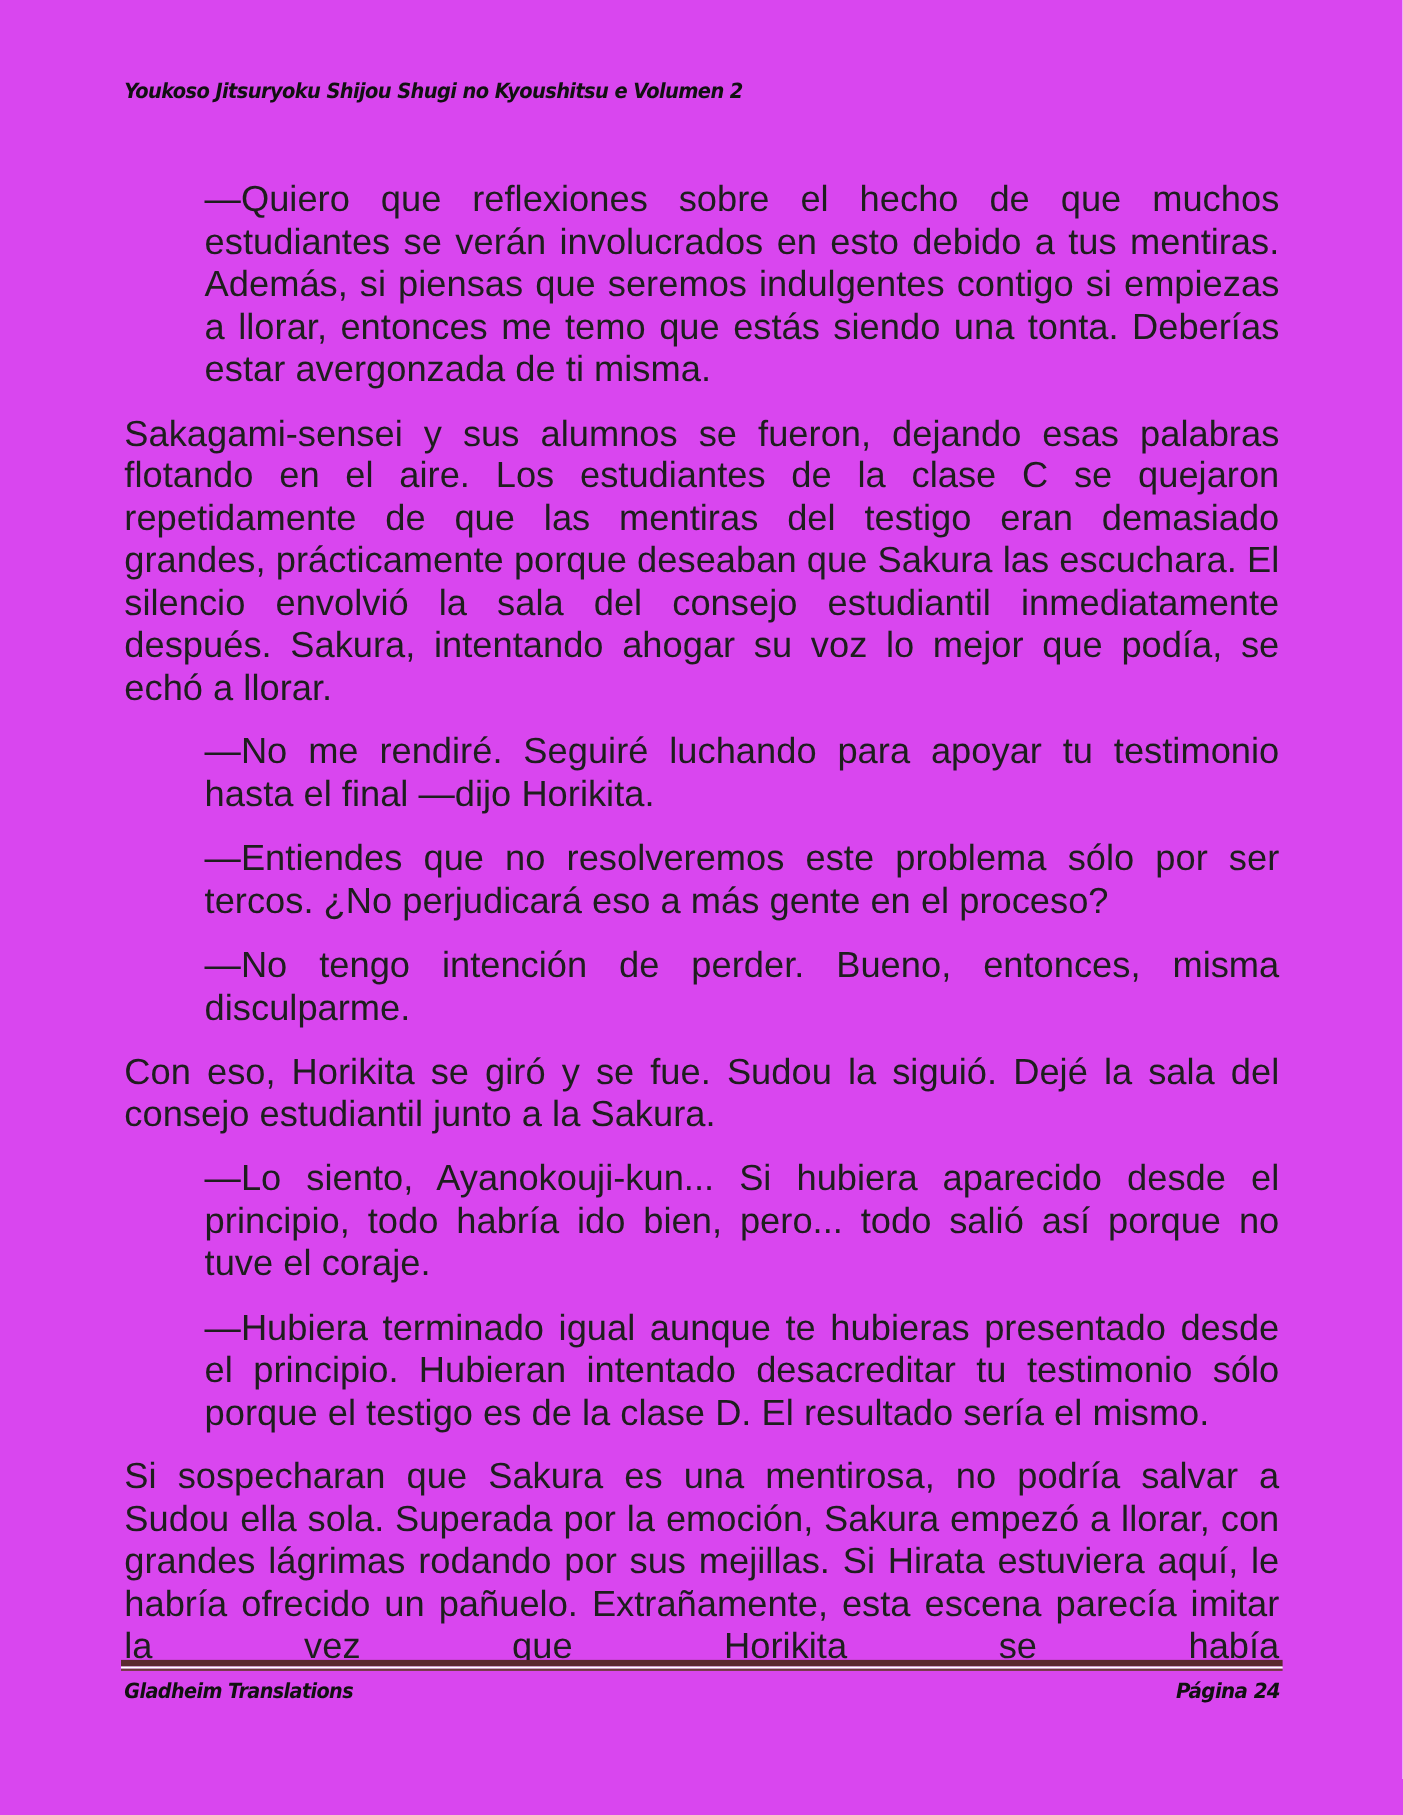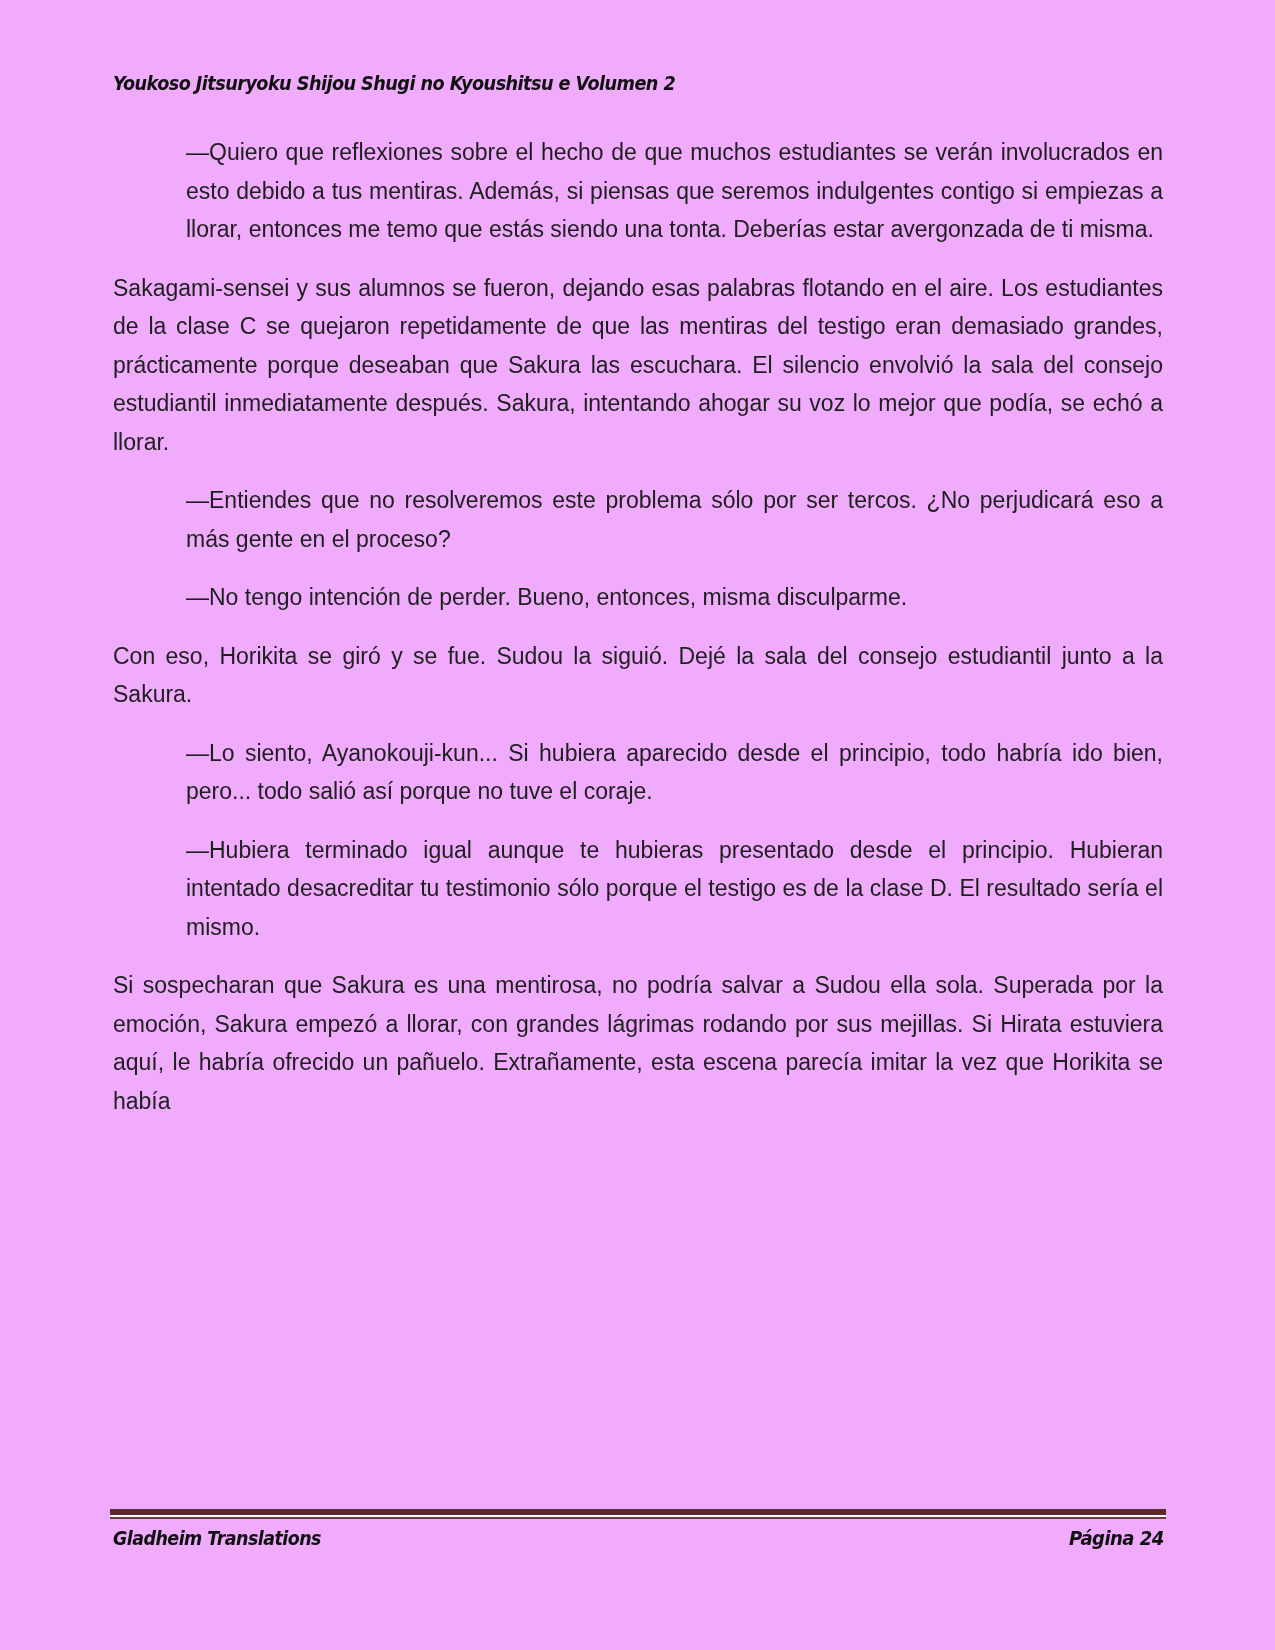--- a/index.html
+++ b/index.html
@@ -1,26 +1,26 @@
 <!DOCTYPE html>
 <html><head>
 <meta charset="utf-8">
 <style>
   html, body { margin: 0; padding: 0; background: #ffffff; }
   body { width: 1275px; height: 1650px; position: relative; overflow: hidden; }
-  .page { position: absolute; left: 0; top: 0; width: 1275px; height: 1650px; background: #f0abfc; }
+  .page { position: absolute; left: 0; top: 0; width: 1275px; height: 1650px; background: #d946ef; }
   .running-header {
     position: absolute; left: 113px; top: 72px;
     font-family: "DejaVu Sans", sans-serif; font-weight: bold; font-style: italic;
     font-size: 19px; letter-spacing: -0.6px; color: #111;
     transform: scaleX(0.93); transform-origin: left center;
   }
   .body-text {
-    position: absolute; left: 113px; top: 133px; width: 1050px;
-    font-family: "Liberation Sans", sans-serif; font-size: 23px;
+    position: absolute; left: 113px; top: 162px; width: 1050px;
+    font-family: "Liberation Sans", sans-serif; font-size: 33px;
     line-height: 38.5px; color: #1e1e1e;
   }
   .body-text p { margin: 0 0 20px 0; text-align: justify; }
   .body-text p.indent { margin-left: 73px; }
   .body-text p.last { text-align: justify; text-align-last: justify; margin-bottom: 0; }
   .footer-rule { position: absolute; left: 110px; width: 1056px; top: 1509px; }
   .footer-rule .thick { height: 6px; background: #5c2a2e; }
   .footer-rule .gap { height: 2px; background: #ffffff; }
   .footer-rule .thin { height: 2px; background: #6f3a3d; }
   .footer-left, .footer-right {
@@ -33,20 +33,21 @@
 </style>
 </head>
 <body>
 
 <div class="page">
   <div class="running-header">Youkoso Jitsuryoku Shijou Shugi no Kyoushitsu e Volumen 2</div>
 
   <div class="body-text">
     <p class="indent">—Quiero que reflexiones sobre el hecho de que muchos estudiantes se verán involucrados en esto debido a tus mentiras. Además, si piensas que seremos indulgentes contigo si empiezas a llorar, entonces me temo que estás siendo una tonta. Deberías estar avergonzada de ti misma.</p>
     <p>Sakagami-sensei y sus alumnos se fueron, dejando esas palabras flotando en el aire. Los estudiantes de la clase C se quejaron repetidamente de que las mentiras del testigo eran demasiado grandes, prácticamente porque deseaban que Sakura las escuchara. El silencio envolvió la sala del consejo estudiantil inmediatamente después. Sakura, intentando ahogar su voz lo mejor que podía, se echó a llorar.</p>
+    <p class="indent">—No me rendiré. Seguiré luchando para apoyar tu testimonio hasta el final —dijo Horikita.</p>
     <p class="indent">—Entiendes que no resolveremos este problema sólo por ser tercos. ¿No perjudicará eso a más gente en el proceso?</p>
     <p class="indent">—No tengo intención de perder. Bueno, entonces, misma disculparme.</p>
     <p>Con eso, Horikita se giró y se fue. Sudou la siguió. Dejé la sala del consejo estudiantil junto a la Sakura.</p>
     <p class="indent">—Lo siento, Ayanokouji-kun... Si hubiera aparecido desde el principio, todo habría ido bien, pero... todo salió así porque no tuve el coraje.</p>
     <p class="indent">—Hubiera terminado igual aunque te hubieras presentado desde el principio. Hubieran intentado desacreditar tu testimonio sólo porque el testigo es de la clase D. El resultado sería el mismo.</p>
     <p class="last">Si sospecharan que Sakura es una mentirosa, no podría salvar a Sudou ella sola. Superada por la emoción, Sakura empezó a llorar, con grandes lágrimas rodando por sus mejillas. Si Hirata estuviera aquí, le habría ofrecido un pañuelo. Extrañamente, esta escena parecía imitar la vez que Horikita se había</p>
   </div>
 
   <div class="footer-rule">
     <div class="thick"></div>

